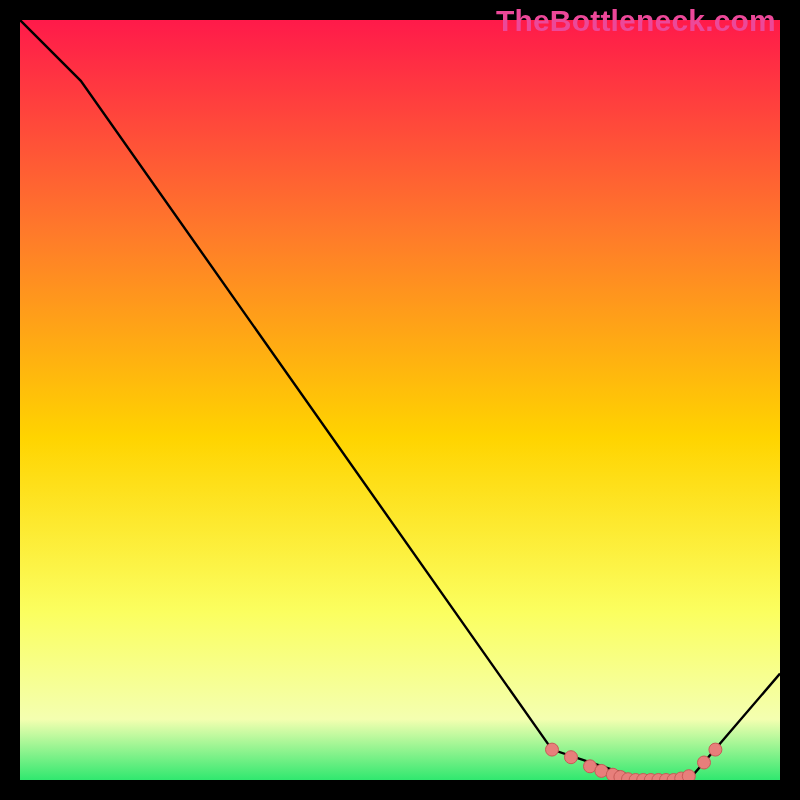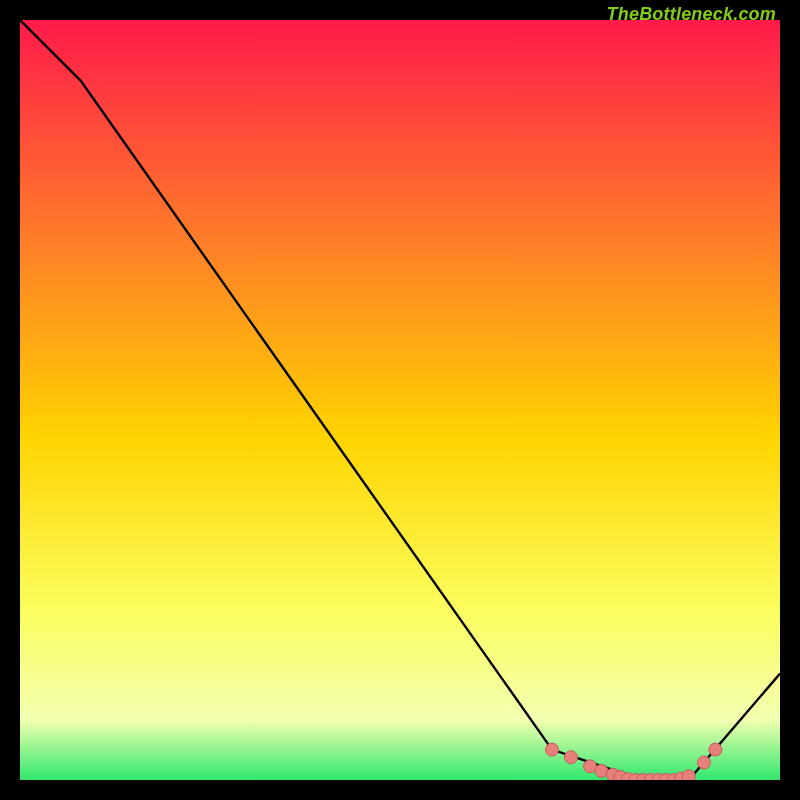--- a/index.html
+++ b/index.html
@@ -23,25 +23,24 @@
     position: absolute;
     left: 0;
     top: 0;
     width: 760px;
     height: 760px;
   }
   .watermark {
     position: absolute;
     top: 4px;
     right: 24px;
-    color: #84cc16;
-    font-size: 18px;
+    color: #ec4899;
+    font-size: 30px;
     font-weight: 600;
     letter-spacing: 0.2px;
-    font-style: italic;
   }
 </style>
 </head>
 <body>
 
 <div class="frame">
   <svg class="plot" viewBox="0 0 760 760" preserveAspectRatio="none">
     <defs>
       <linearGradient id="bg-grad" x1="0" y1="0" x2="0" y2="1">
         <stop id="g0" offset="0%" stop-color="#ff1a4a"></stop>

